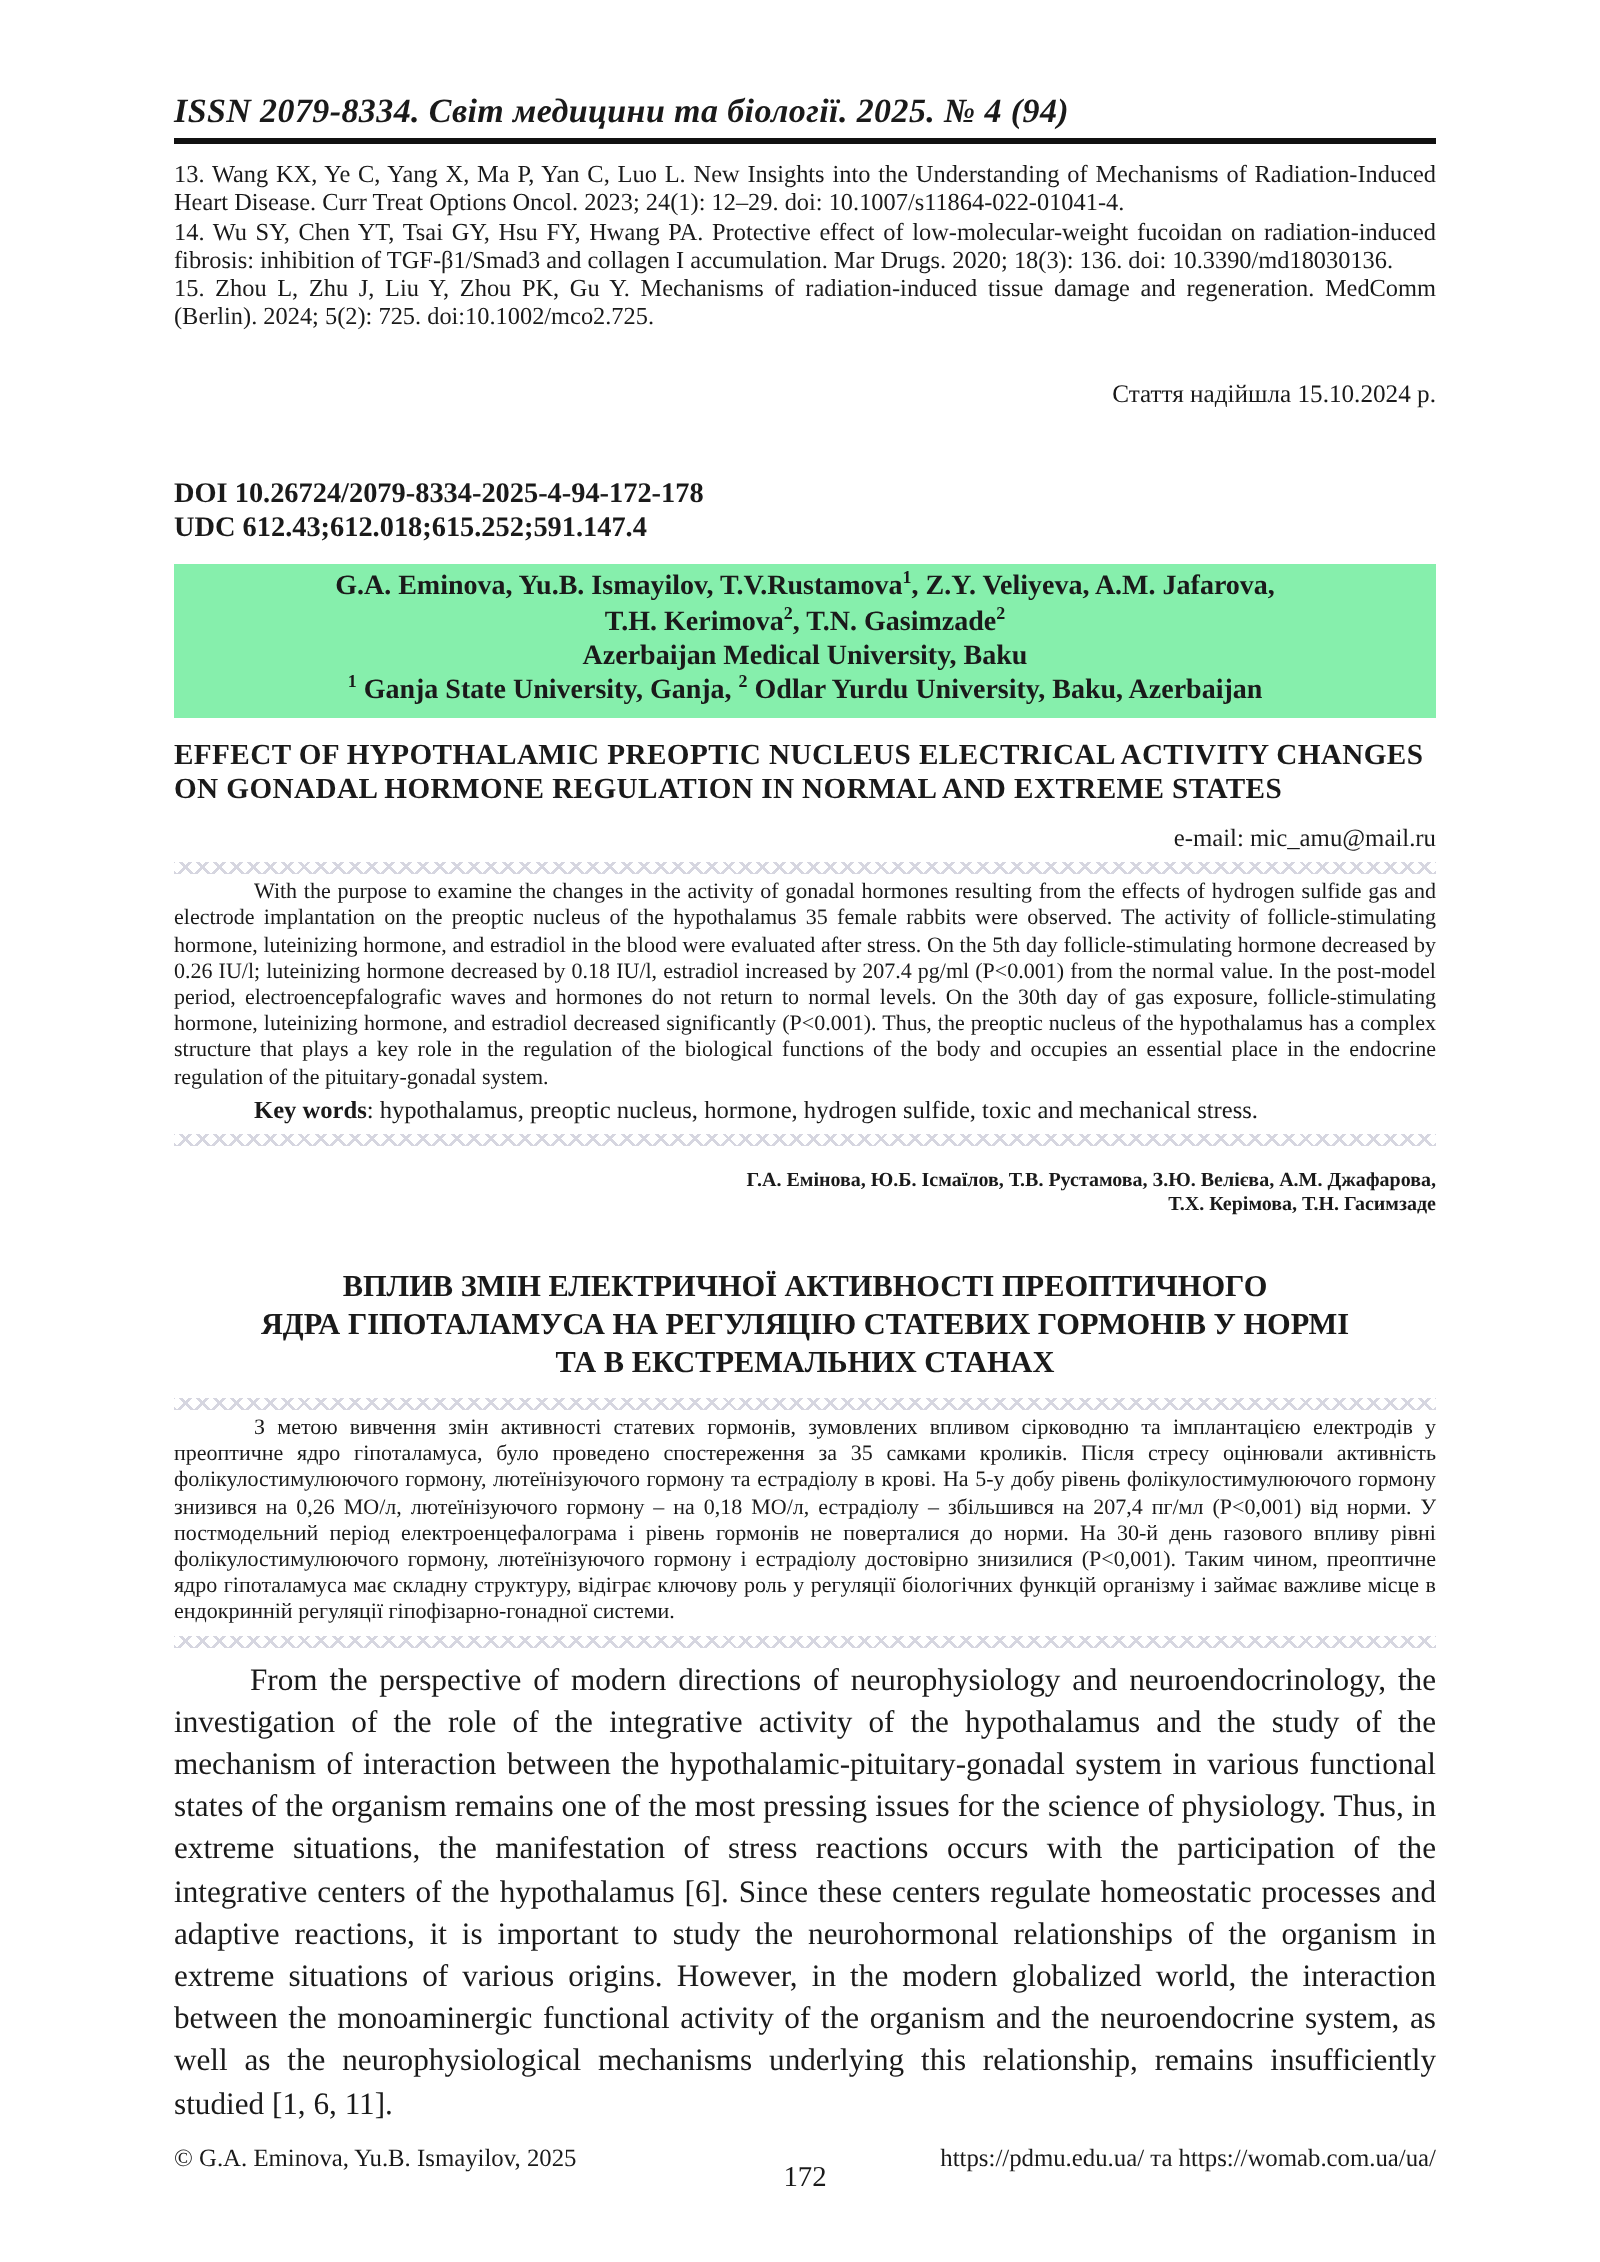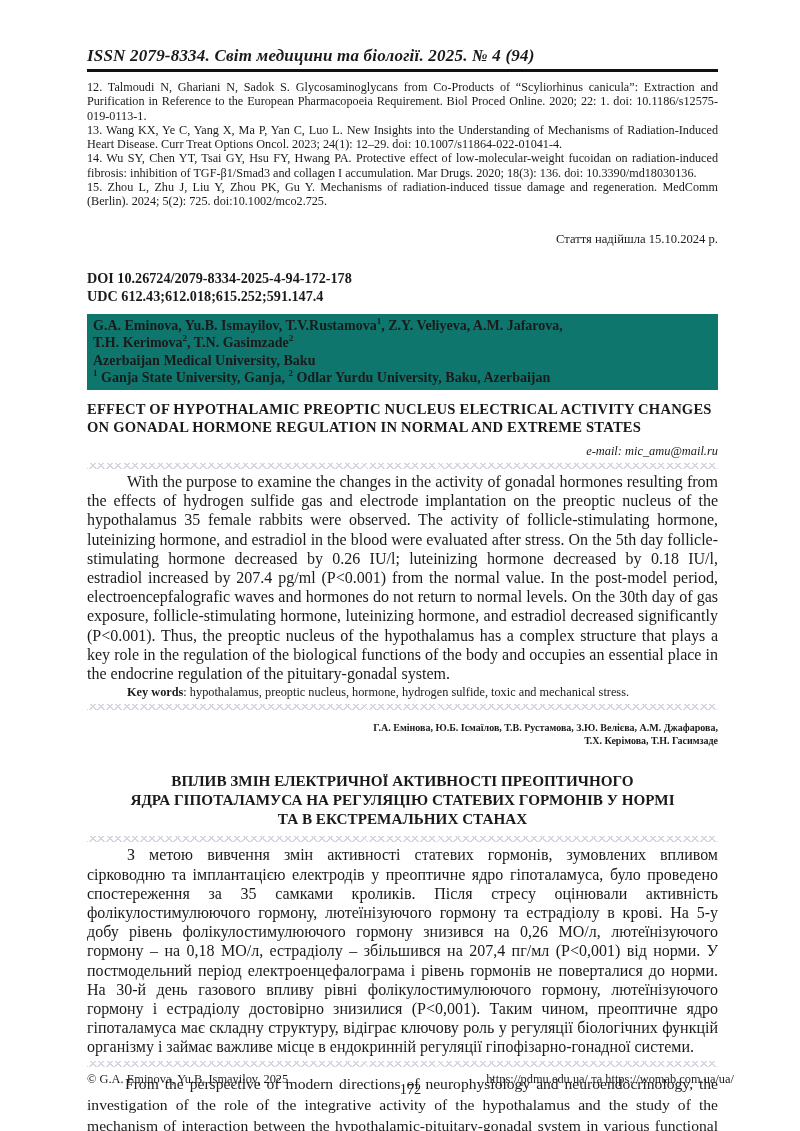--- a/index.html
+++ b/index.html
@@ -25,56 +25,56 @@
     margin:0;
     font-size:12.2px;line-height:1.17;
     text-align:justify;
   }
   .received{
     margin-top:24px;
     font-size:12.6px;
     text-align:right;
   }
   
-  .doi-block{margin-top:23px;font-size:14.2px;font-weight:bold;line-height:1.22;}
+  .doi-block{margin-top:34px;font-size:14.2px;font-weight:bold;line-height:1.22;}
   .doi-block div{margin:0;}
   
   .authors-box{
     margin-top:9px;
-    background:#0f766e;
+    background:#86efac;
+    text-align:center;
     font-weight:bold;
     font-size:14px;line-height:1.24;
     padding:3px 6px 4px 6px;
   }
   sup{font-size:9px;line-height:0;}
   
   .title-en{
     margin-top:11px;
     text-align:left;
     font-weight:bold;
     font-size:14.6px;line-height:1.22;
     letter-spacing:.2px;
   }
   .email{
     margin-top:7px;
     text-align:right;
     font-size:12.4px;
-    font-style:italic;
   }
   
   .zigzag{
     height:6px;
     margin:4px 0 3px 0;
     background:
       repeating-linear-gradient(45deg,#d6d6e0 0 1.4px,transparent 1.4px 6px),
       repeating-linear-gradient(-45deg,#d6d6e0 0 1.4px,transparent 1.4px 6px);
   }
   
   .abstract{
-    font-size:16px;line-height:1.2;
+    font-size:11px;line-height:1.2;
     text-align:justify;
     margin:0;
   }
   .abstract.indent{text-indent:40px;}
   .kw{
     font-size:12.3px;line-height:1.2;
     text-align:justify;
     text-indent:40px;
     margin:2px 0 0 0;
   }
@@ -94,41 +94,40 @@
   .bodytext{margin-top:6px;}
   .bodytext p{
     margin:0;
     font-size:15.6px;line-height:1.36;
     text-align:justify;
     text-indent:38px;
   }
   
   .footer{
     position:absolute;
-    left:87px;right:66px;bottom:44px;
+    left:87px;right:82px;bottom:44px;
     font-size:12.4px;
   }
   .footer .row{
     display:flex;justify-content:space-between;align-items:flex-start;
   }
   .footer .pageno{
     position:absolute;left:0;right:0;top:9px;
     text-align:center;font-size:14.4px;
   }
   .spacer-sm{height:4px;}
 </style>
 </head>
 <body>
 
 <div class="page">
 
   <div class="jheader">ISSN 2079-8334. Світ медицини та біології. 2025. № 4 (94)</div>
 
   <div class="refs">
-    <p>12. Talmoudi N, Ghariani N, Sadok S. Glycosaminoglycans from Co-Products of “Scyliorhinus canicula”: Extraction and Purification in Reference to the European Pharmacopoeia Requirement. Biol Proced Online. 2020; 22: 1. doi: 10.1186/s12575-019-0113-1.</p>
     <p>13. Wang KX, Ye C, Yang X, Ma P, Yan C, Luo L. New Insights into the Understanding of Mechanisms of Radiation-Induced Heart Disease. Curr Treat Options Oncol. 2023; 24(1): 12–29. doi: 10.1007/s11864-022-01041-4.</p>
     <p>14. Wu SY, Chen YT, Tsai GY, Hsu FY, Hwang PA. Protective effect of low-molecular-weight fucoidan on radiation-induced fibrosis: inhibition of TGF-β1/Smad3 and collagen I accumulation. Mar Drugs. 2020; 18(3): 136. doi: 10.3390/md18030136.</p>
     <p>15. Zhou L, Zhu J, Liu Y, Zhou PK, Gu Y. Mechanisms of radiation-induced tissue damage and regeneration. MedComm (Berlin). 2024; 5(2): 725. doi:10.1002/mco2.725.</p>
   </div>
 
   <div class="received">Стаття надійшла 15.10.2024 р.</div>
 
   <div class="doi-block">
     <div>DOI 10.26724/2079-8334-2025-4-94-172-178</div>
     <div>UDC 612.43;612.018;615.252;591.147.4</div>

